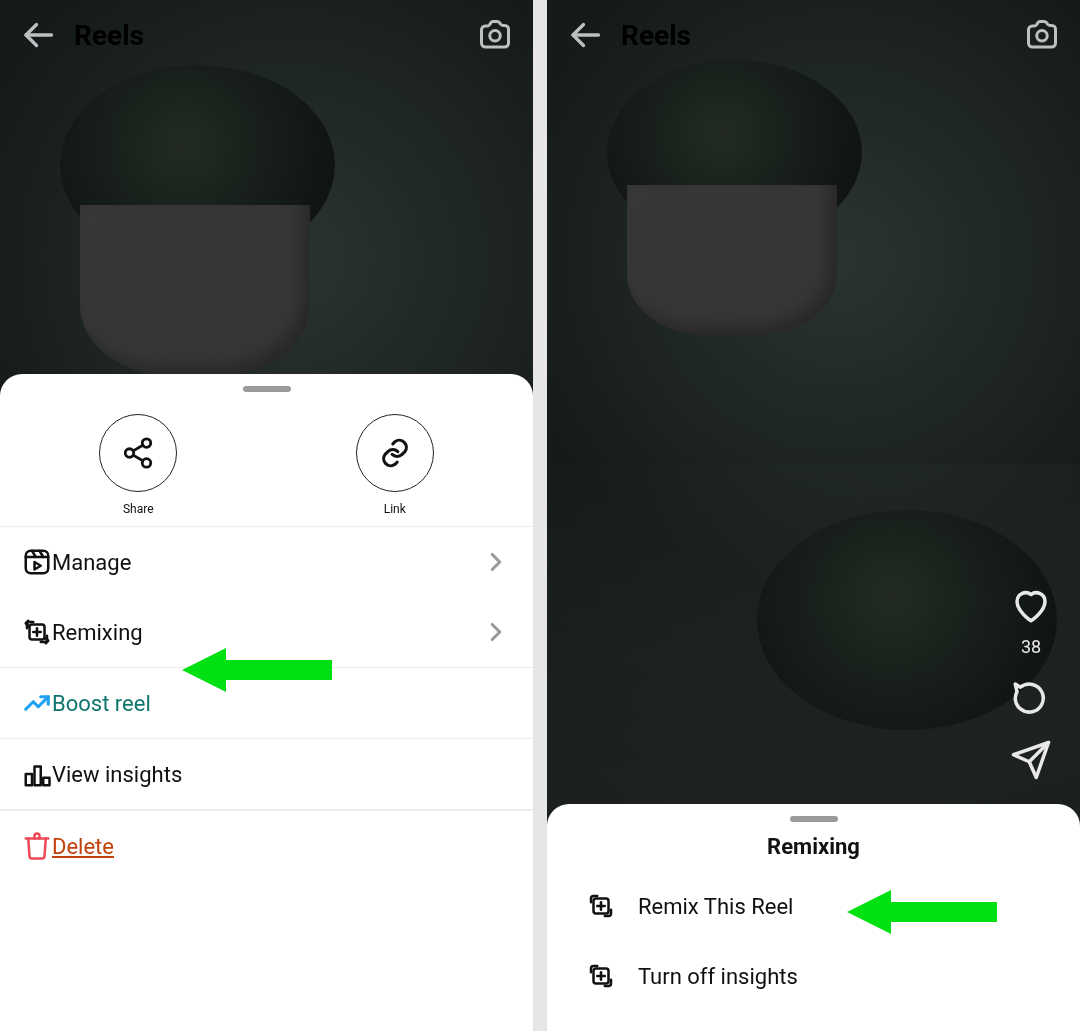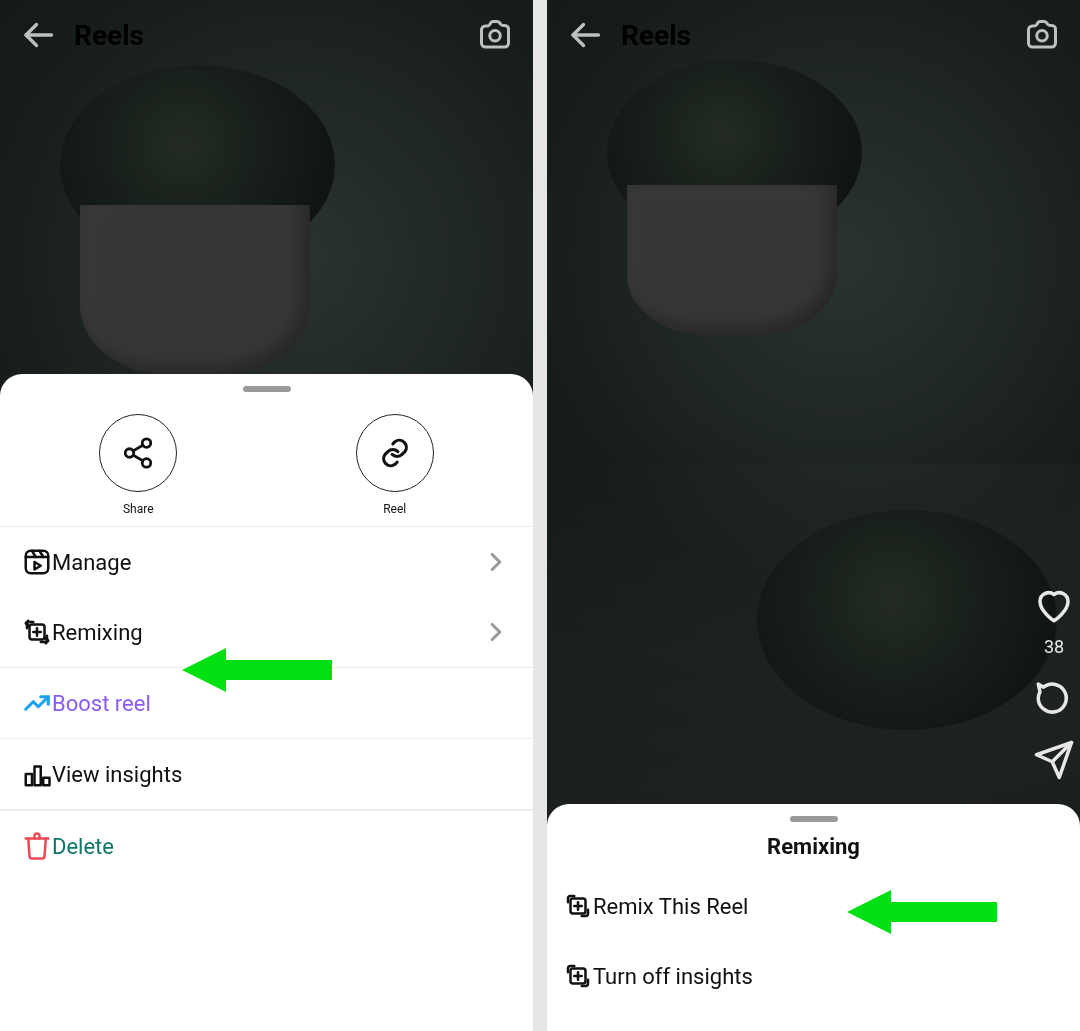--- a/index.html
+++ b/index.html
@@ -38,50 +38,50 @@
   .right .plant.a { left:60px; top:60px; width:255px; height:185px; }
   .right .plant.b { left:210px; top:510px; width:300px; height:220px; }
 
   
   .header { position:absolute; top:0; left:0; right:0; height:70px; display:flex; align-items:center; padding:0 20px; color:#cfd0d1; z-index:2;}
   .header .title { font-size:28px; font-weight:700; margin-left:18px; flex:1; color:#000000;}
   .hicon { width:36px; height:36px; color:#bdbfc1; display:flex; align-items:center; justify-content:center;}
   .hicon svg { width:100%; height:100%; }
 
   
-  .rail { position:absolute; right:5px; bottom:250px; display:flex; flex-direction:column; align-items:center; gap:20px; z-index:2;}
+  .rail { position:absolute; right:28px; bottom:250px; display:flex; flex-direction:column; align-items:center; gap:20px; z-index:2;}
   .rail .iconbtn { width:42px; height:42px; color:#e8e8e8; display:flex; align-items:center; justify-content:center;}
   .rail .count { color:#e8e8e8; font-size:18px; margin-top:-10px; }
 
   
   .sheet { position:absolute; left:0; right:0; bottom:0; background:#fff; border-top-left-radius:22px; border-top-right-radius:22px; z-index:5; }
   .grabber { width:48px; height:6px; background:#9a9a9a; border-radius:3px; margin:12px auto 4px; }
 
   
   .sheet.left-sheet { top:374px; }
   .actions-row { display:flex; justify-content:space-around; padding:18px 10px 10px; }
   .action { display:flex; flex-direction:column; align-items:center; gap:10px; width:120px;}
   .circle { width:78px; height:78px; border-radius:50%; border:1.5px solid #222; display:flex; align-items:center; justify-content:center;}
   .circle svg { width:34px; height:34px; }
   .action .lbl { font-size:12px; color:#111; }
   .hr { height:1px; background:#ececec; width:100%; }
   .row { display:flex; align-items:center; height:70px; padding:0 22px; }
   .row .ricon { width:30px; height:30px; display:flex; align-items:center; justify-content:center; color:#111;}
   .row .rlabel { font-size:22px; color:#111; flex:1; font-weight:400;}
   .row .chev { color:#9a9a9a; }
-  .row.accent .rlabel, .row.accent .ricon { color:#8b5cf6; }
+  .row.accent .rlabel, .row.accent .ricon { color:#0f766e; }
   .row.danger .rlabel, .row.danger .ricon { color:#e1306c; }
-  .row.danger .rlabel { color:#0f766e; }
+  .row.danger .rlabel { color:#c2410c;text-decoration:underline; }
   .row.danger .ricon svg { stroke:#ed4956; }
   .row svg { width:100%; height:100%; }
 
   
   .sheet.right-sheet { top:804px; }
   .sheet-title { text-align:center; font-size:22px; font-weight:700; color:#111; padding:8px 0 12px; }
-  .rrow { display:flex; align-items:center; height:70px; padding:0 16px; }
+  .rrow { display:flex; align-items:center; height:70px; padding:0 39px; gap:22px; }
   .rrow .ricon { width:30px; height:30px; display:flex; align-items:center; justify-content:center; color:#111;}
   .rrow .rlabel { font-size:22px; color:#111; flex:1;}
 
   
   .g-arrow { position:absolute; z-index:8; }
   .g-arrow svg { display:block; }
 
 </style>
 </head>
 <body>
@@ -129,21 +129,21 @@
             </div>
           <div class="lbl">Share</div>
         </div>
         <div class="action">
           <div class="circle">
               <svg viewBox="0 0 24 24" fill="none" stroke="#111" stroke-width="2.2" stroke-linecap="round" stroke-linejoin="round">
                 <path d="M10 13a5 5 0 0 0 7 0l2-2a5 5 0 0 0-7-7l-1.5 1.5"></path>
                 <path d="M14 11a5 5 0 0 0-7 0l-2 2a5 5 0 0 0 7 7l1.5-1.5"></path>
               </svg>
             </div>
-          <div class="lbl">Reel</div>
+          <div class="lbl">Link</div>
         </div>
       </div>
 
       <div class="hr"></div>
 
       <div class="row">
         <div class="ricon">
           <svg viewBox="0 0 24 24" fill="none" stroke="#111" stroke-width="2" stroke-linecap="round" stroke-linejoin="round">
               <rect x="3" y="3" width="18" height="18" rx="4"></rect>
               <path d="M3 8h18"></path>

